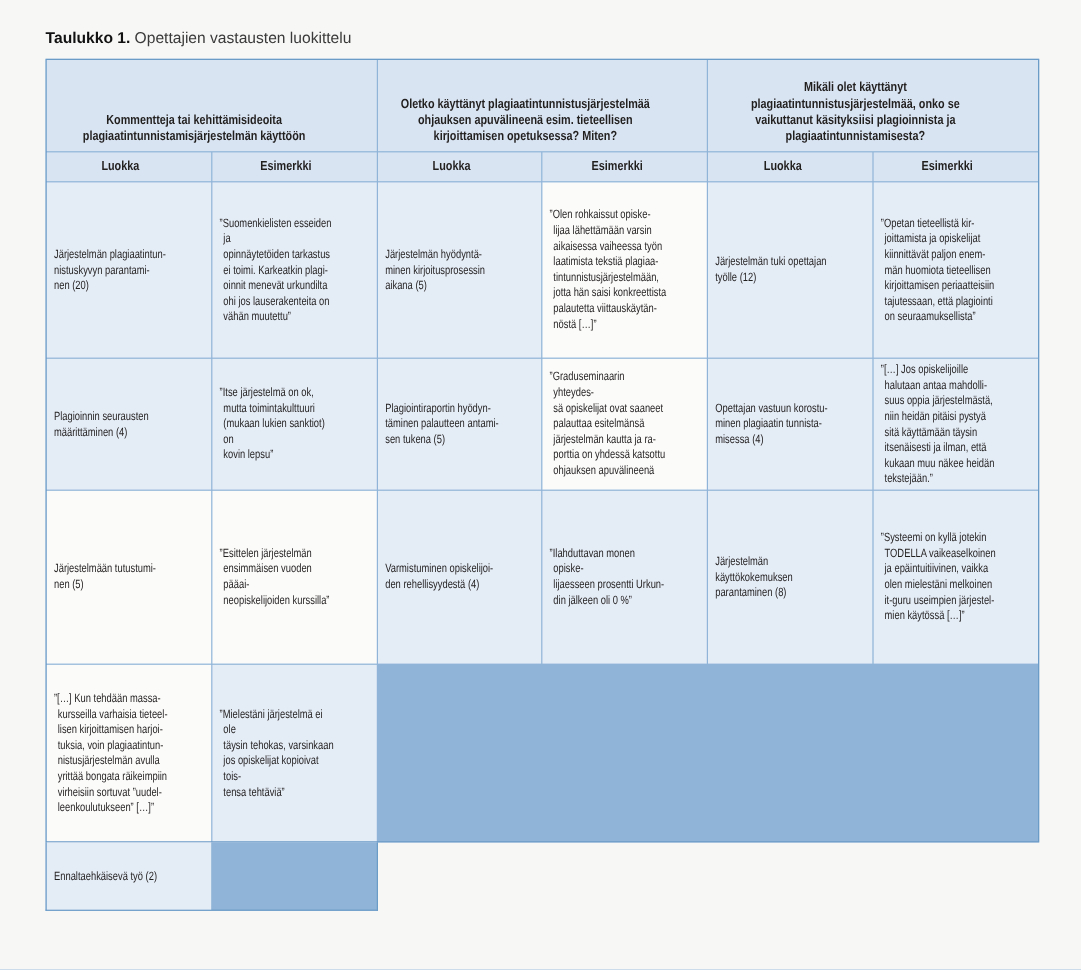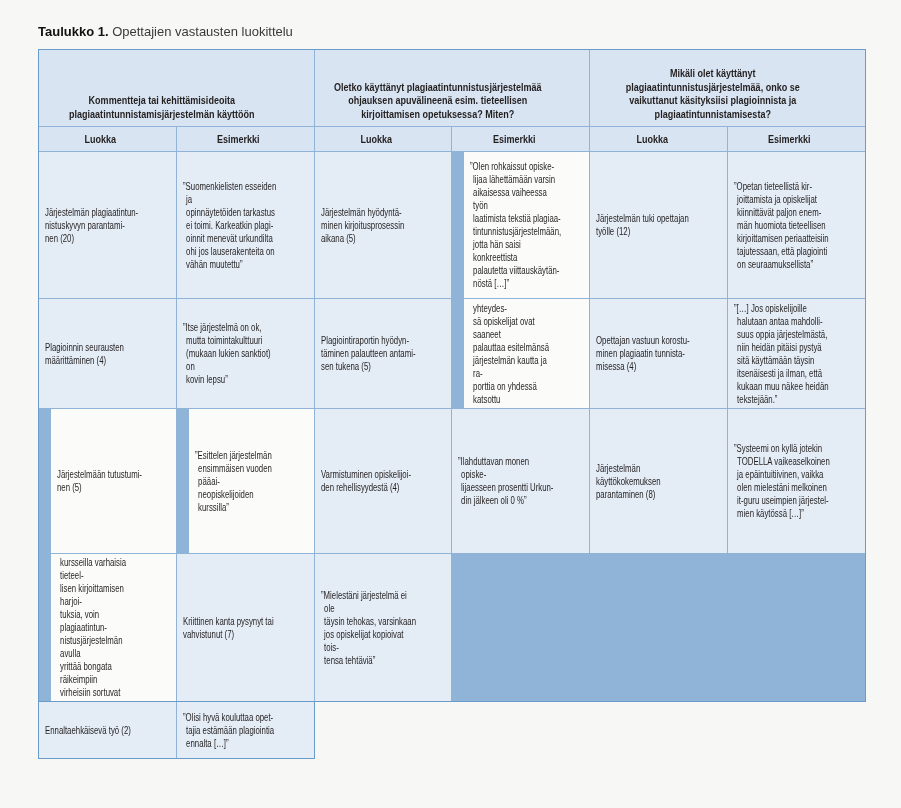--- a/index.html
+++ b/index.html
@@ -42,21 +42,21 @@
     border: 1.5px solid var(--table-border);
     border-top: none;
   }
   .cell {
     background: var(--cell-blue);
     display: flex;
     align-items: center;
     padding: 5px 6px;
     overflow: hidden;
   }
-  .cell.wt { background: var(--cell-white); margin-left: 12px; }
+  .cell.wt { background: var(--cell-white); }
   .cell.hd { background: var(--header-bg); }
   .qcell {
     grid-column: span 2;
     align-items: flex-end;
     justify-content: center;
     padding-top: 8px;
   }
   .tx {
     font-size: 10px;
     line-height: 13px;
@@ -241,35 +241,26 @@
     <div class="cell wt quote">
         <div class="tx">”[…] Kun tehdään massa-
 kursseilla varhaisia tieteel-
 lisen kirjoittamisen harjoi-
 tuksia, voin plagiaatintun-
 nistusjärjestelmän avulla
 yrittää bongata räikeimpiin
 virheisiin sortuvat ”uudel-
 leenkoulutukseen” […]”</div>
       </div>
-    <div class="cell">
-        <div class="tx">Kriittinen kanta pysynyt tai
-vahvistunut (7)</div>
-      </div>
     <div class="cell quote">
         <div class="tx">”Mielestäni järjestelmä ei ole
 täysin tehokas, varsinkaan
 jos opiskelijat kopioivat tois-
 tensa tehtäviä”</div>
       </div>
   </div>
 
   <div class="tbl2">
     <div class="cell">
         <div class="tx">Ennaltaehkäisevä työ (2)</div>
       </div>
-    <div class="cell quote">
-        <div class="tx">”Olisi hyvä kouluttaa opet-
-tajia estämään plagiointia
-ennalta […]”</div>
-      </div>
   </div>
 </div>
 
 </body></html>

